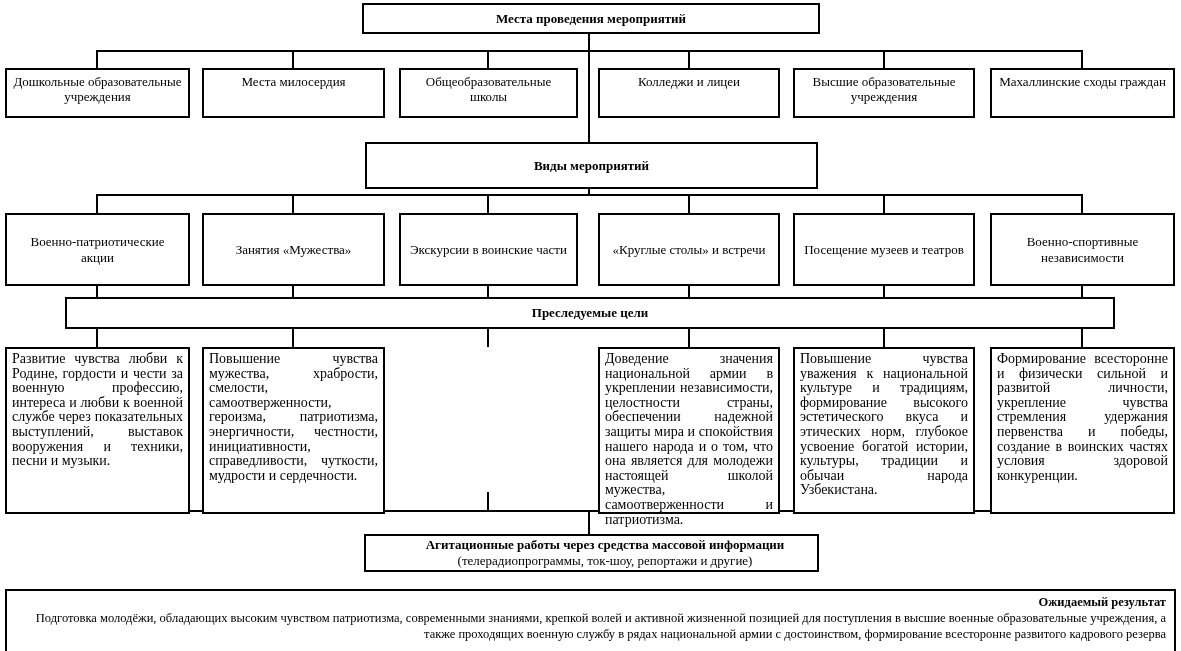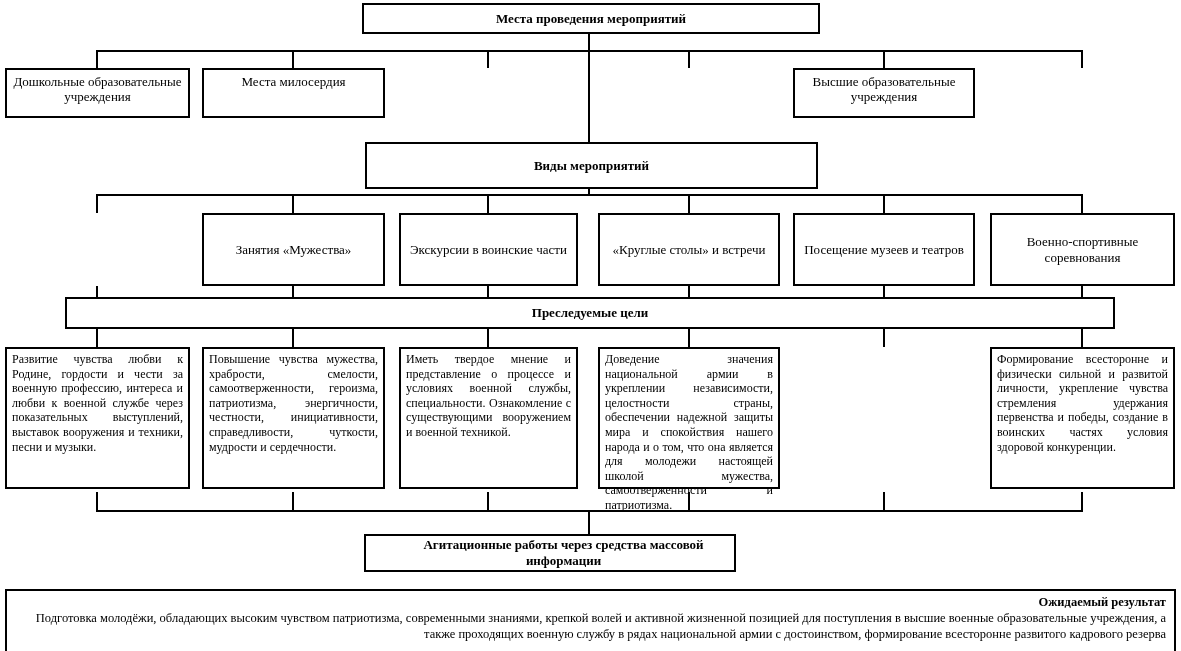--- a/index.html
+++ b/index.html
@@ -27,25 +27,25 @@
   .bold{font-weight:bold;}
   
   .c1{left:5px;width:185px;}
   .c2{left:202px;width:183px;}
   .c3{left:399px;width:179px;}
   .c4{left:598px;width:182px;}
   .c5{left:793px;width:182px;}
   .c6{left:990px;width:185px;}
   .row-places{top:68px;height:50px;align-items:flex-start;padding-top:4px;}
   .row-types{top:213px;height:73px;}
-  .row-goals{top:347px;height:142px;display:block;text-align:justify;font-size:12px;line-height:14.6px;padding:3px 5px;}
+  .row-goals{top:347px;height:167px;display:block;text-align:justify;font-size:14px;line-height:14.6px;padding:3px 5px;}
   .title-places{left:362px;top:3px;width:458px;height:31px;}
   .title-types{left:365px;top:142px;width:453px;height:47px;}
   .title-goals{left:65px;top:297px;width:1050px;height:32px;}
-  .media-box{left:364px;top:534px;width:372px;height:38px;flex-direction:column;line-height:1.25;padding-left:33px;}
+  .media-box{left:364px;top:534px;width:455px;height:38px;flex-direction:column;line-height:1.25;padding-left:33px;}
   .result-box{left:5px;top:589px;width:1171px;height:64px;display:block;text-align:right;font-size:12.5px;line-height:16px;padding:3px 8px;}
   .line{position:absolute;background:#000;}
   .v{width:2px;}
   .h{height:2px;}
 </style>
 </head>
 <body>
 
 <div id="page">
 
@@ -95,56 +95,69 @@
   <div class="box bold title-places">
     <span>Места проведения мероприятий</span>
   </div>
 
   <div class="box row-places c1">
     <span>Дошкольные образовательные учреждения</span>
   </div>
   <div class="box row-places c2">
     <span>Места милосердия</span>
   </div>
+  <div class="box row-places c3">
+    <span>Общеобразовательные школы</span>
+  </div>
+  <div class="box row-places c4">
+    <span>Колледжи и лицеи</span>
+  </div>
   <div class="box row-places c5">
     <span>Высшие образовательные учреждения</span>
+  </div>
+  <div class="box row-places c6">
+    <span>Махаллинские сходы граждан</span>
   </div>
 
   <div class="box bold title-types">
     <span>Виды мероприятий</span>
   </div>
 
+  <div class="box row-types c1">
+    <span>Военно-патриотические акции</span>
+  </div>
   <div class="box row-types c2">
     <span>Занятия «Мужества»</span>
   </div>
   <div class="box row-types c3">
     <span>Экскурсии в воинские части</span>
   </div>
   <div class="box row-types c4">
     <span>«Круглые столы» и встречи</span>
   </div>
   <div class="box row-types c5">
     <span>Посещение музеев и театров</span>
   </div>
   <div class="box row-types c6">
-    <span>Военно-спортивные соревнования</span>
+    <span>Военно-спортивные независимости</span>
   </div>
 
   <div class="box bold title-goals">
     <span>Преследуемые цели</span>
   </div>
 
   <div class="box row-goals c1">Развитие чувства любви к Родине, гордости и чести за военную профессию, интереса и любви к военной службе через показательных выступлений, выставок вооружения и техники, песни и музыки.</div>
   <div class="box row-goals c2">Повышение чувства мужества, храбрости, смелости, самоотверженности, героизма, патриотизма, энергичности, честности, инициативности, справедливости, чуткости, мудрости и сердечности.</div>
-  <div class="box row-goals c3">Иметь твердое мнение и представление о процессе и условиях военной службы, специальности. Ознакомление с существующими вооружением и военной техникой.</div>
   <div class="box row-goals c4">Доведение значения национальной армии в укреплении независимости, целостности страны, обеспечении надежной защиты мира и спокойствия нашего народа и о том, что она является для молодежи настоящей школой мужества, самоотверженности и патриотизма.</div>
+  <div class="box row-goals c5">Повышение чувства уважения к национальной культуре и традициям, формирование высокого эстетического вкуса и этических норм, глубокое усвоение богатой истории, культуры, традиции и обычаи народа Узбекистана.</div>
   <div class="box row-goals c6">Формирование всесторонне и физически сильной и развитой личности, укрепление чувства стремления удержания первенства и победы, создание в воинских частях условия здоровой конкуренции.</div>
 
   <div class="box media-box">
     <div class="bold">Агитационные работы через средства массовой информации</div>
+    <div>(телерадиопрограммы, ток-шоу, репортажи и другие)</div>
   </div>
 
   <div class="box result-box">
     <div class="bold">Ожидаемый результат</div>
     <div>Подготовка молодёжи, обладающих высоким чувством патриотизма, современными знаниями, крепкой волей и активной жизненной позицией для поступления в высшие военные образовательные учреждения, а также проходящих военную службу в рядах национальной армии с достоинством, формирование всесторонне развитого кадрового резерва</div>
   </div>
 
 </div>
 
 </body></html>

